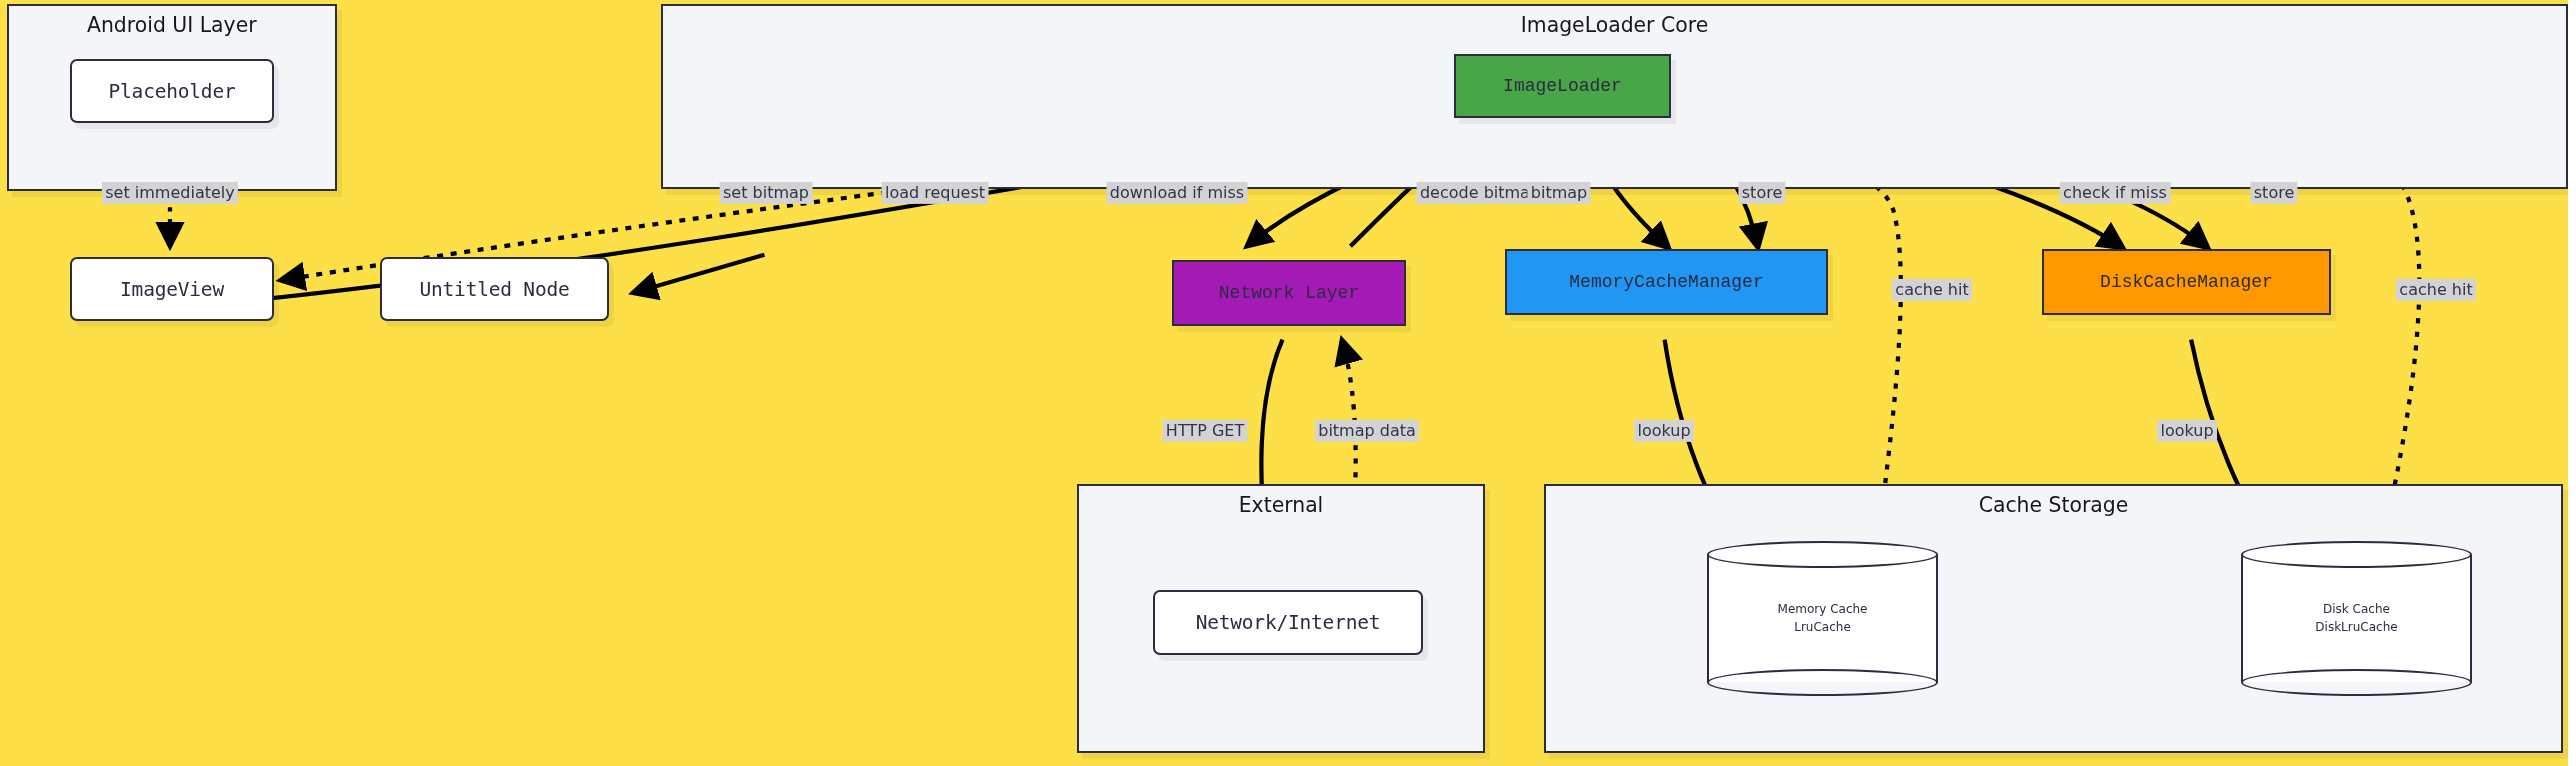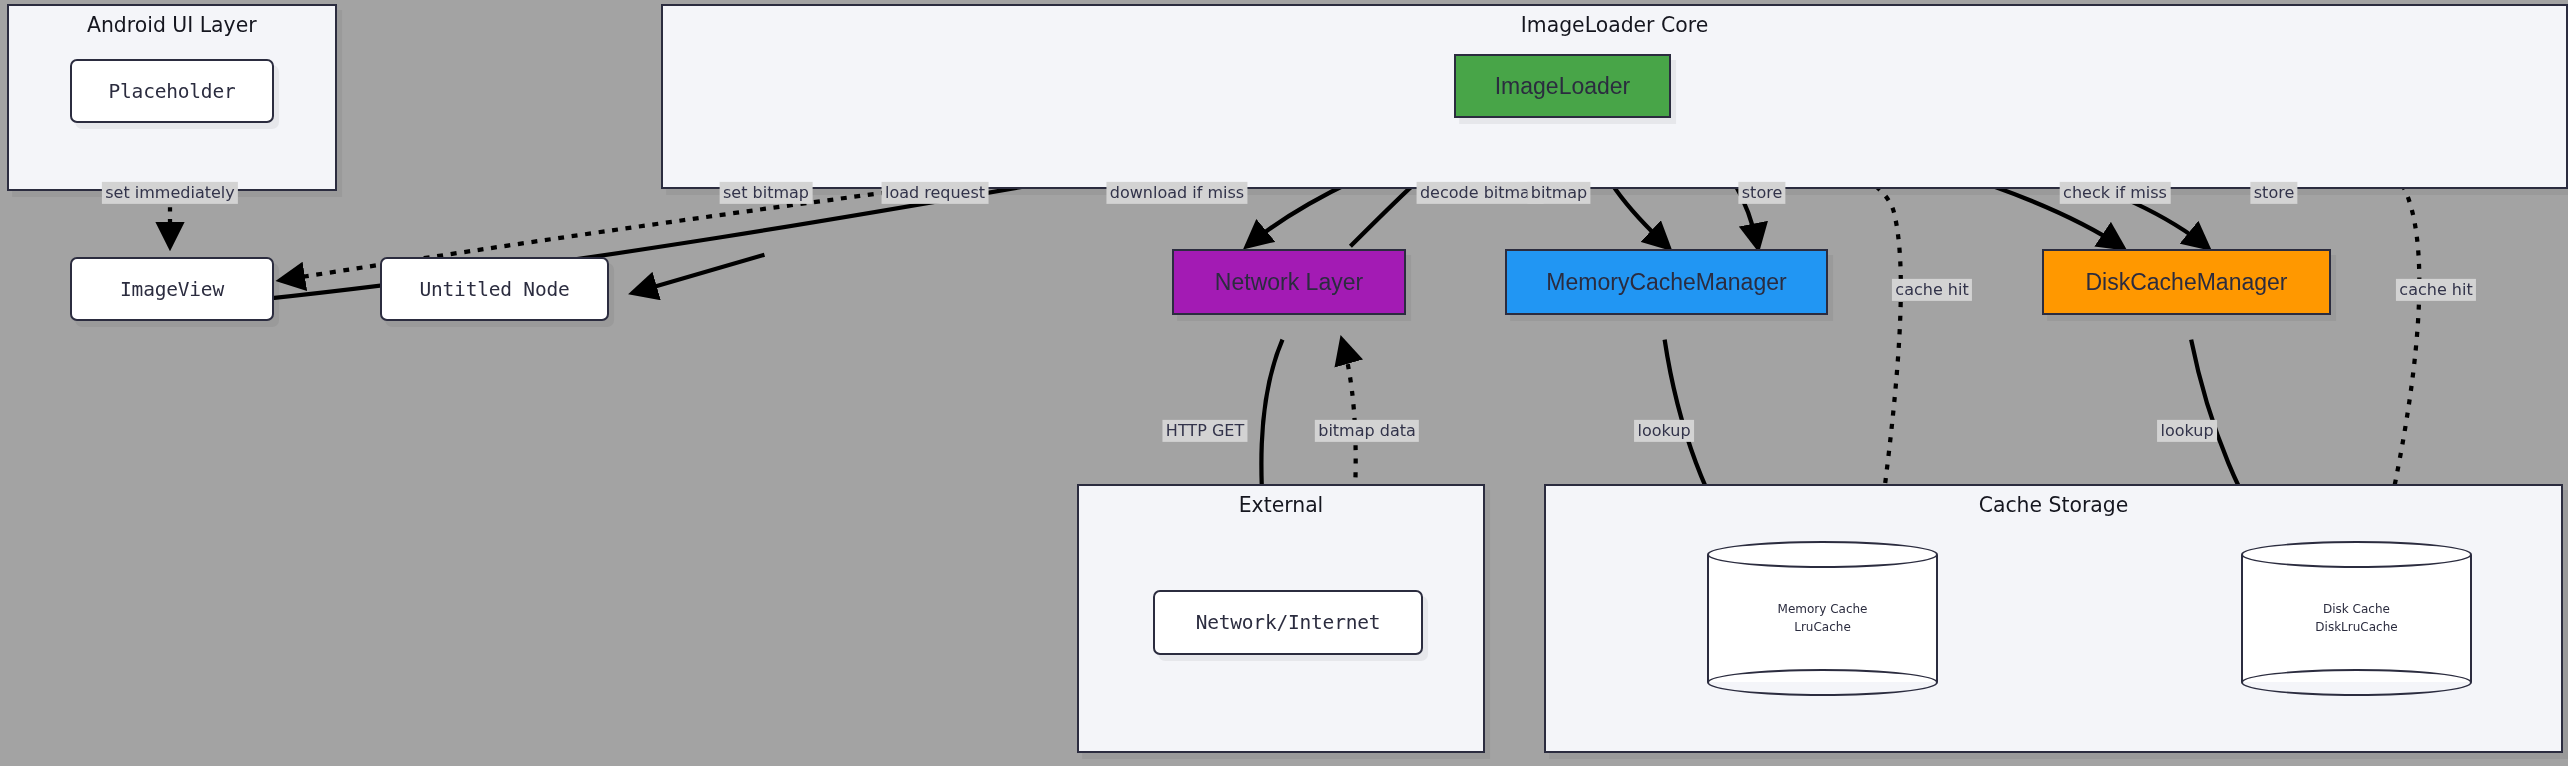--- a/index.html
+++ b/index.html
@@ -8,21 +8,21 @@
     padding: 0;
     background: #ffffff;
   }
   body {
     font-family: "DejaVu Sans", sans-serif;
   }
   #canvas {
     position: relative;
     width: 2568px;
     height: 766px;
-    background: #a3a3a3;
+    background: #fde047;
     overflow: hidden;
   }
   svg#wires {
     position: absolute;
     left: 0;
     top: 0;
     width: 2576px;
     height: 766px;
     pointer-events: none;
   }
@@ -61,22 +61,22 @@
     color: #2b2c3f;
     box-shadow: 5.1px 6px 0 0 rgba(0,0,0,0.055);
     font-family: "DejaVu Sans Mono", monospace;
     letter-spacing: -0.2px;
   }
   .node.plain {
     font-family: "DejaVu Sans Mono", monospace;
     border-radius: 7px;
   }
   .node.colored {
-    font-family: Liberation Sans, sans-serif;
-    font-size: 23px;
+    font-family: Liberation Mono, monospace;
+    font-size: 18px;
     letter-spacing: 0;
   }
 
   
   .cyl {
     position: absolute;
     box-sizing: border-box;
   }
   .cyl .cyl-body {
     position: absolute;
@@ -200,21 +200,21 @@
   </div>
 
   <div class="node plain" style="left:380px; top:257px; width:229px; height:64px;">
     <span>Untitled Node</span>
   </div>
 
   <div class="node colored" style="left:1454px; top:54px; width:217px; height:64px; background:#48a548;">
     <span>ImageLoader</span>
   </div>
 
-  <div class="node colored" style="left:1172px; top:249px; width:234px; height:66px; background:#a31bb4;">
+  <div class="node colored" style="left:1172px; top:260px; width:234px; height:66px; background:#a31bb4;">
     <span>Network Layer</span>
   </div>
 
   <div class="node colored" style="left:1505px; top:249px; width:323px; height:66px; background:#2196f3;">
     <span>MemoryCacheManager</span>
   </div>
 
   <div class="node colored" style="left:2042px; top:249px; width:289px; height:66px; background:#ff9800;">
     <span>DiskCacheManager</span>
   </div>

